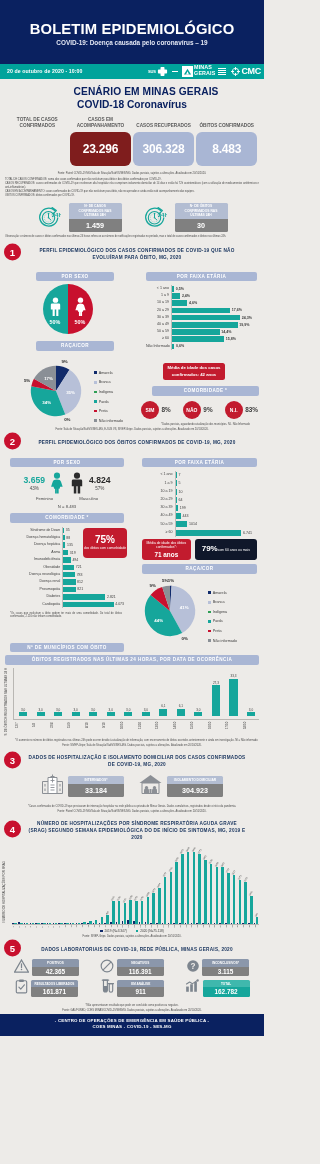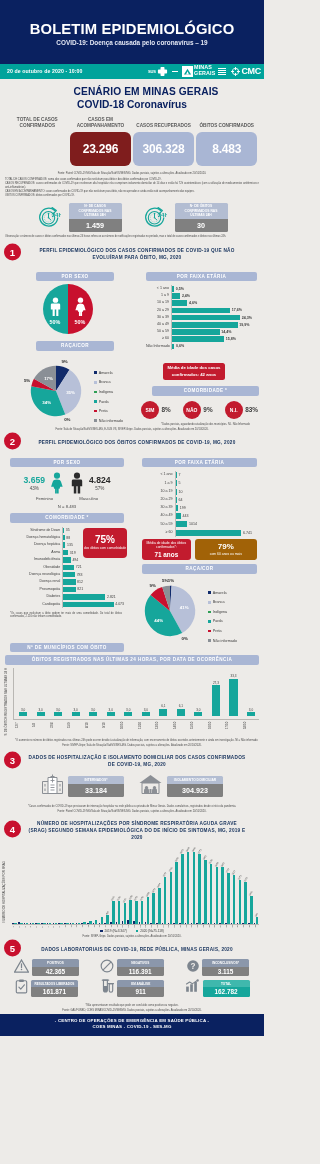--- a/index.html
+++ b/index.html
@@ -111,21 +111,21 @@
 .cmbrow .bwrap{flex:1;display:flex;align-items:center;border-left:.7px solid #bfbdb9;height:100%;}
 .cmbrow .b{height:5.4px;background:#16a69b;min-width:.8px;}
 .cmbrow .v{font-size:3.5px;color:#3d3d3d;margin-left:1.6px;white-space:nowrap;}
 .cbadge{position:absolute;right:-3px;top:1px;width:44px;height:30px;border-radius:4px;background:#c21b2e;color:#fff;display:flex;flex-direction:column;align-items:center;justify-content:center;}
 .cbadge .p{font-size:10px;font-weight:bold;line-height:1;}
 .cbadge .t{font-size:3.3px;text-align:center;line-height:1.25;margin-top:1.5px;}
 .r2badges{display:flex;gap:4px;justify-content:center;margin-top:2px;}
 .r2b{background:#c21b2e;color:#fff;border-radius:3px;padding:2.5px 3px;text-align:center;width:56px;}
 .r2b .t{font-size:3.4px;line-height:1.25;}
 .r2b .v{font-size:6.4px;font-weight:bold;margin-top:1px;}
-.r2b2{background:#a16207;color:#fff;border-radius:3px;padding:2.5px 3px;text-align:center;width:72px;display:flex;flex-direction:column;align-items:center;justify-content:center;}
+.r2b2{background:#0f172a;color:#fff;border-radius:3px;padding:2.5px 3px;text-align:center;width:72px;display:flex;align-items:center;justify-content:center;}
 .r2b2 .v{font-size:8px;font-weight:bold;line-height:1;}
 .r2b2 .t{font-size:3.4px;line-height:1.25;margin-top:1px;}
 
 .lm{display:flex;}
 .lm .lcol{width:50%;padding:0 14px 0 16px;}
 .lm .rcol{width:50%;padding:0 8px 0 10px;}
 .letal{display:flex;align-items:center;justify-content:center;gap:5px;margin-top:4px;}
 .letal .v{font-size:10px;font-weight:bold;color:#3d3d3d;}
 .mun{position:relative;display:flex;align-items:center;justify-content:center;margin-top:2px;height:36px;}
 .mun .v{position:absolute;font-size:7.5px;font-weight:bold;color:#fff;left:50%;top:52%;transform:translate(-50%,-50%);}

